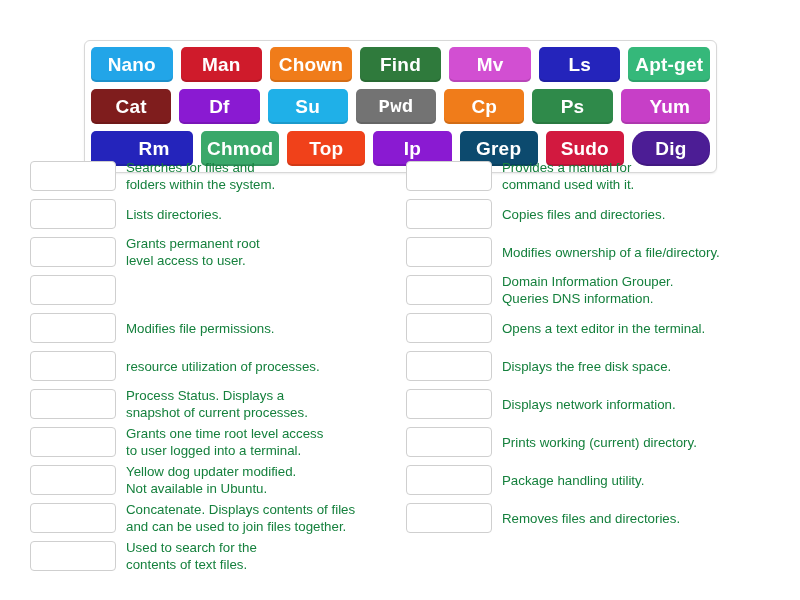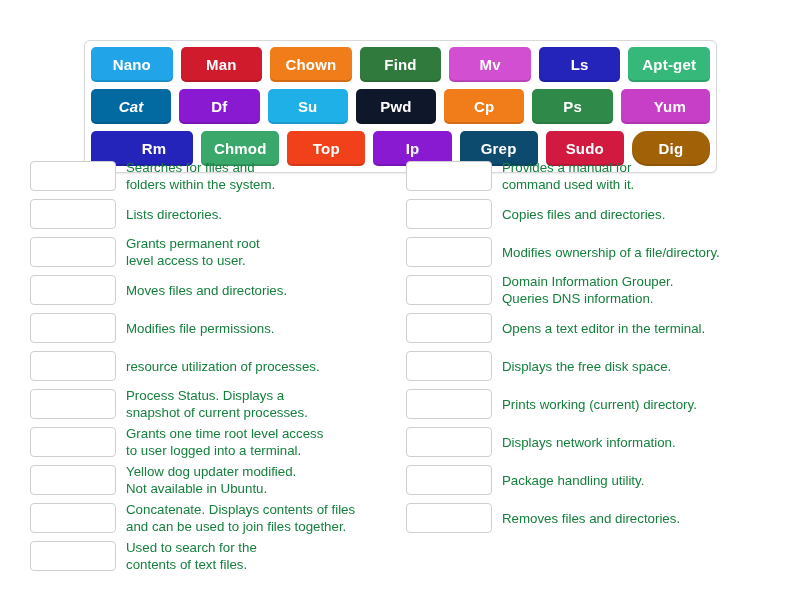--- a/index.html
+++ b/index.html
@@ -42,21 +42,21 @@
     margin-bottom: 0;
   }
   .tile {
     flex: 1 1 0;
     height: 35px;
     border-radius: 5px;
     display: flex;
     align-items: center;
     justify-content: center;
     color: #ffffff;
-    font-size: 15px;
+    font-size: 19px;
     font-weight: 600;
     letter-spacing: 0.2px;
     cursor: pointer;
     user-select: none;
     box-shadow: inset 0 -2px 0 rgba(0,0,0,0.12);
   }
 
   
   .columns {
     position: absolute;
@@ -103,36 +103,36 @@
     <div class="bank-row" id="bank-row-0">
         <div class="tile" style="background: rgb(34, 165, 232);">Nano</div>
         <div class="tile" style="background: rgb(207, 27, 43);">Man</div>
         <div class="tile" style="background: rgb(240, 124, 26);">Chown</div>
         <div class="tile" style="background: rgb(47, 122, 60);">Find</div>
         <div class="tile" style="background: rgb(210, 79, 210);">Mv</div>
         <div class="tile" style="background: rgb(36, 36, 187);">Ls</div>
         <div class="tile" style="background: rgb(53, 184, 122);">Apt-get</div>
       </div>
     <div class="bank-row" id="bank-row-1">
-        <div class="tile" style="background: #0369a1; font-style: italic;">Cat</div>
+        <div class="tile" style="background: #7f1d1d;">Cat</div>
         <div class="tile" style="background: rgb(138, 26, 210);">Df</div>
         <div class="tile" style="background: rgb(31, 176, 232);">Su</div>
-        <div class="tile" style="background: #0f172a;">Pwd</div>
+        <div class="tile" style="background: #737373; font-family: Liberation Mono, monospace;">Pwd</div>
         <div class="tile" style="background: rgb(240, 124, 26);">Cp</div>
         <div class="tile" style="background: rgb(47, 138, 74);">Ps</div>
         <div class="tile" style="background: rgb(199, 63, 199); padding-left: 9px;">Yum</div>
       </div>
     <div class="bank-row" id="bank-row-2">
         <div class="tile" style="background: rgb(36, 36, 187); padding-left: 24px;">Rm</div>
         <div class="tile" style="background: rgb(58, 168, 106);">Chmod</div>
         <div class="tile" style="background: rgb(240, 65, 26);">Top</div>
         <div class="tile" style="background: rgb(138, 26, 210);">Ip</div>
         <div class="tile" style="background: #0c4a6e;">Grep</div>
         <div class="tile" style="background: rgb(210, 25, 63);">Sudo</div>
-        <div class="tile" style="background: #a16207; border-radius: 15px;">Dig</div>
+        <div class="tile" style="background: #4c1d95; border-radius: 15px;">Dig</div>
       </div>
   </div>
 
   <div class="columns">
     <div class="column" id="left-column">
         <div class="item">
           <div class="drop-slot"></div>
           <div class="definition">
             <span class="line">Searches for files and</span>
             <span class="line">folders within the system.</span>
@@ -146,23 +146,20 @@
         </div>
         <div class="item">
           <div class="drop-slot"></div>
           <div class="definition">
             <span class="line">Grants permanent root</span>
             <span class="line">level access to user.</span>
           </div>
         </div>
         <div class="item">
           <div class="drop-slot"></div>
-          <div class="definition">
-            <span class="line">Moves files and directories.</span>
-          </div>
         </div>
         <div class="item">
           <div class="drop-slot"></div>
           <div class="definition">
             <span class="line">Modifies file permissions.</span>
           </div>
         </div>
         <div class="item">
           <div class="drop-slot"></div>
           <div class="definition">
@@ -240,32 +237,32 @@
         </div>
         <div class="item">
           <div class="drop-slot"></div>
           <div class="definition">
             <span class="line">Displays the free disk space.</span>
           </div>
         </div>
         <div class="item">
           <div class="drop-slot"></div>
           <div class="definition">
+            <span class="line">Displays network information.</span>
+          </div>
+        </div>
+        <div class="item">
+          <div class="drop-slot"></div>
+          <div class="definition">
             <span class="line">Prints working (current) directory.</span>
           </div>
         </div>
         <div class="item">
           <div class="drop-slot"></div>
           <div class="definition">
-            <span class="line">Displays network information.</span>
-          </div>
-        </div>
-        <div class="item">
-          <div class="drop-slot"></div>
-          <div class="definition">
             <span class="line">Package handling utility.</span>
           </div>
         </div>
         <div class="item">
           <div class="drop-slot"></div>
           <div class="definition">
             <span class="line">Removes files and directories.</span>
           </div>
         </div>
       </div>

